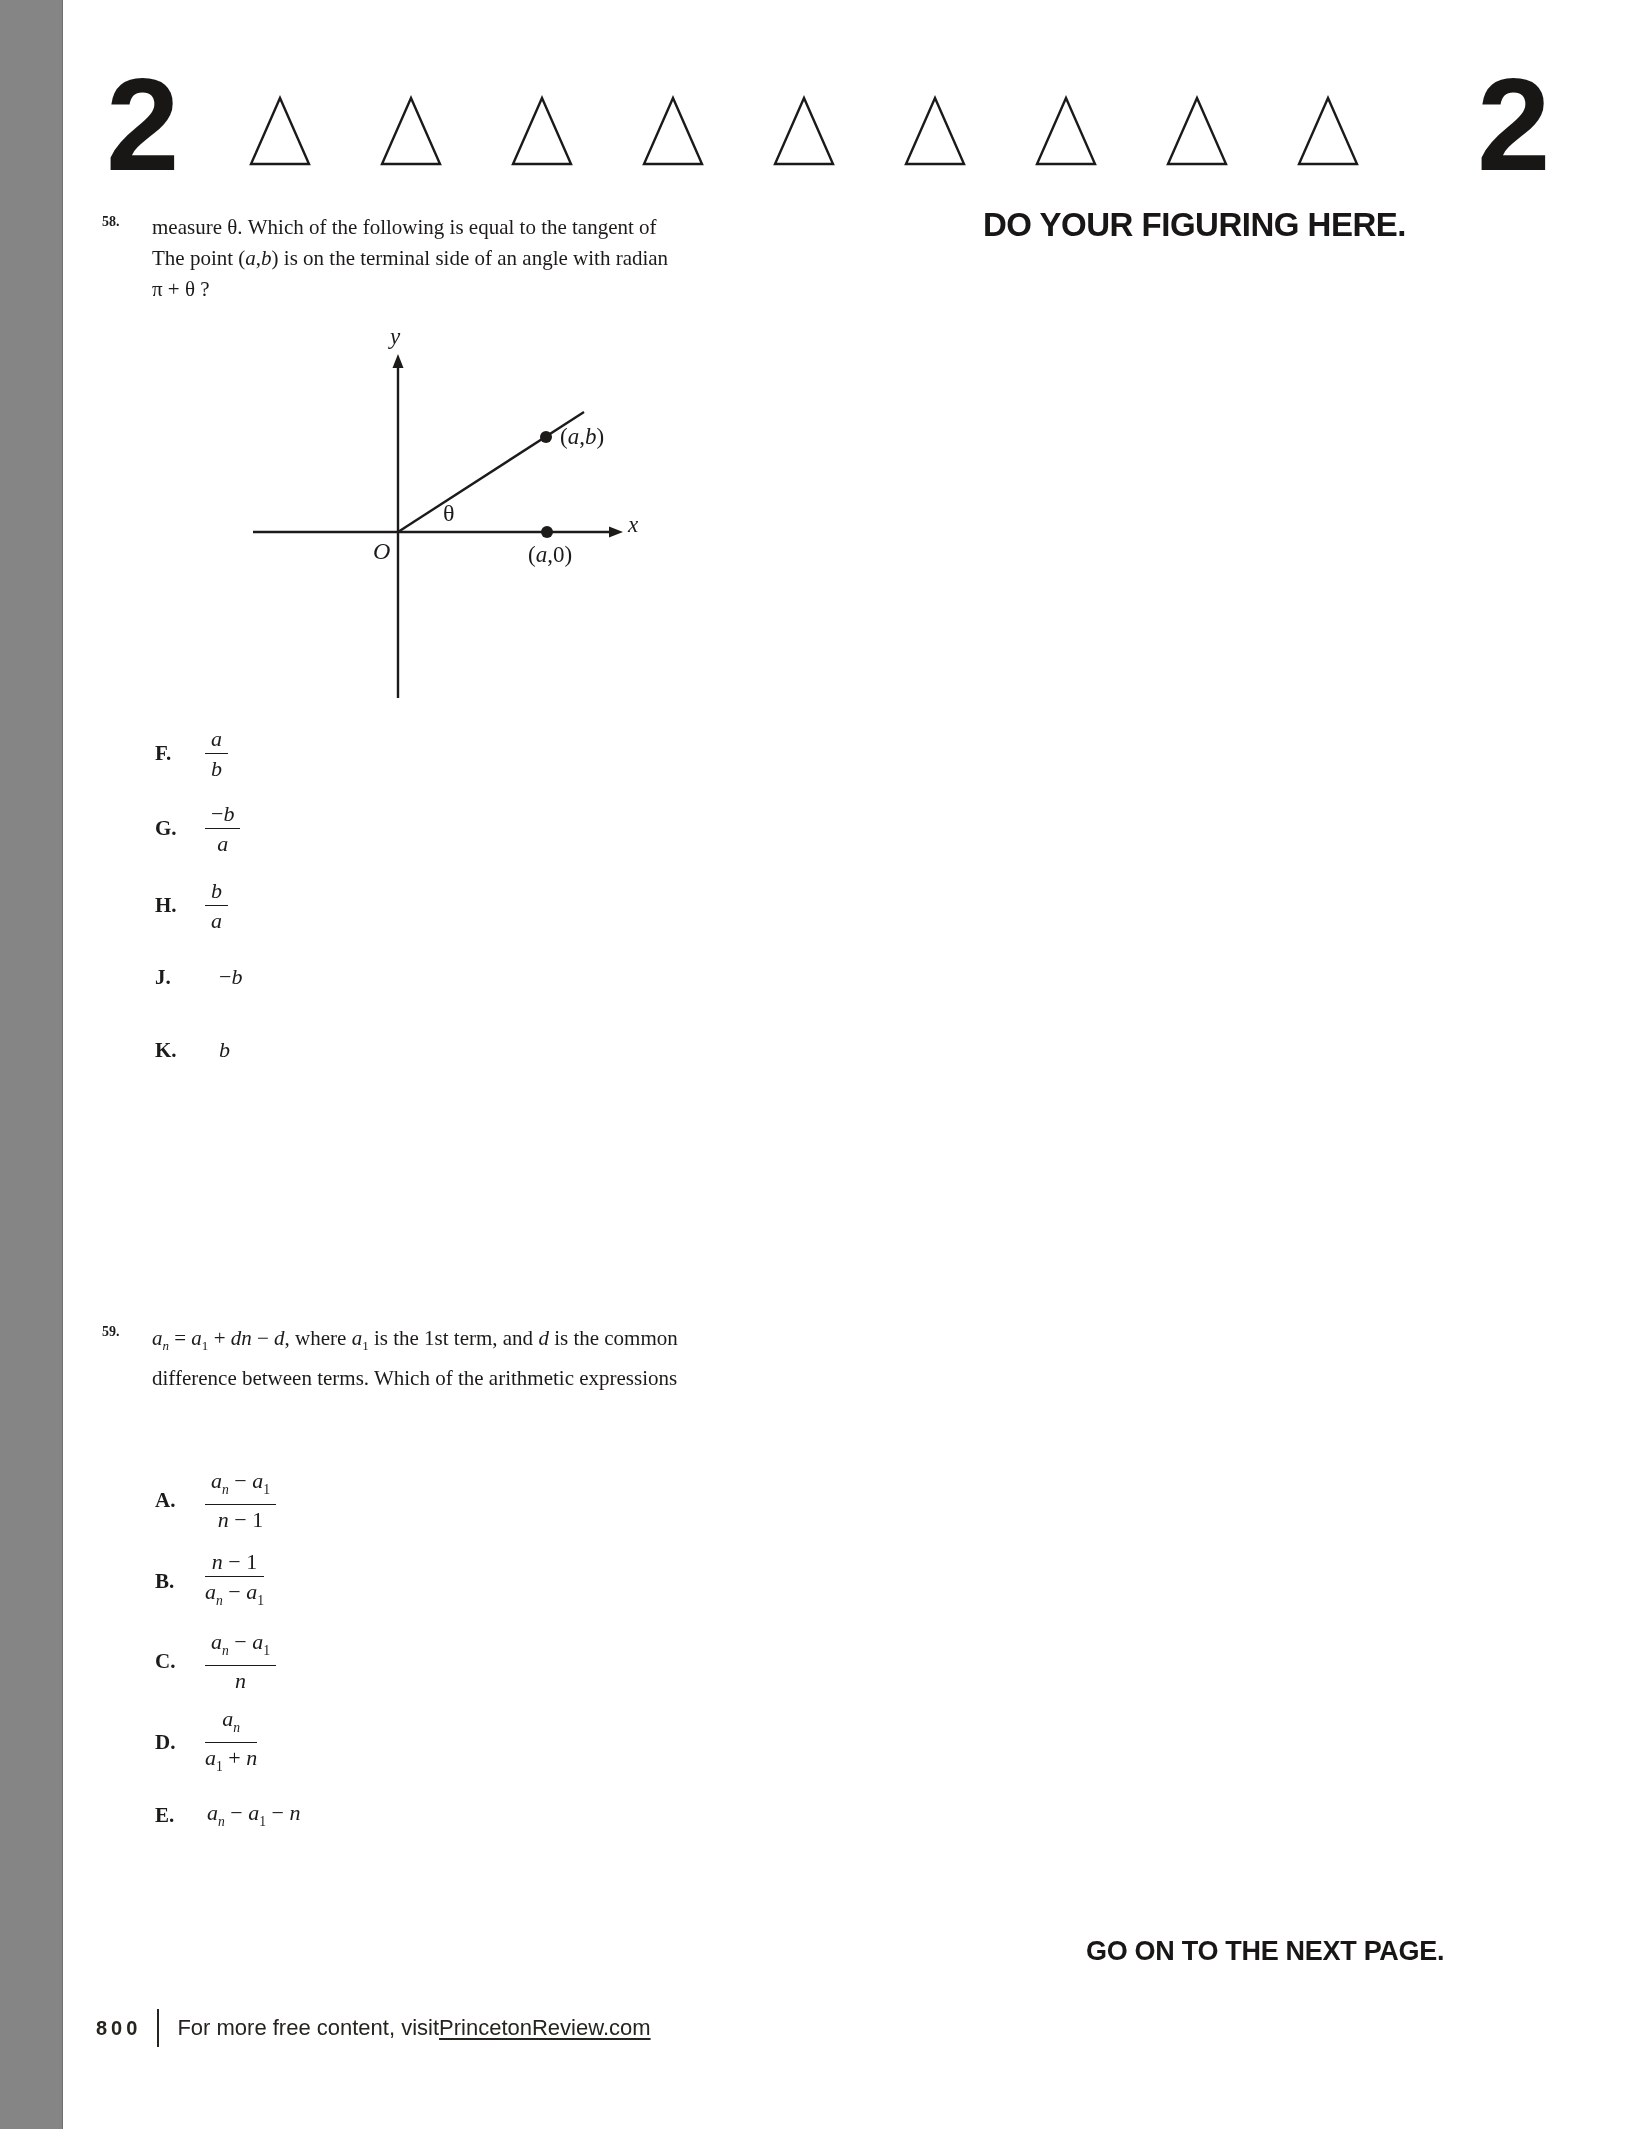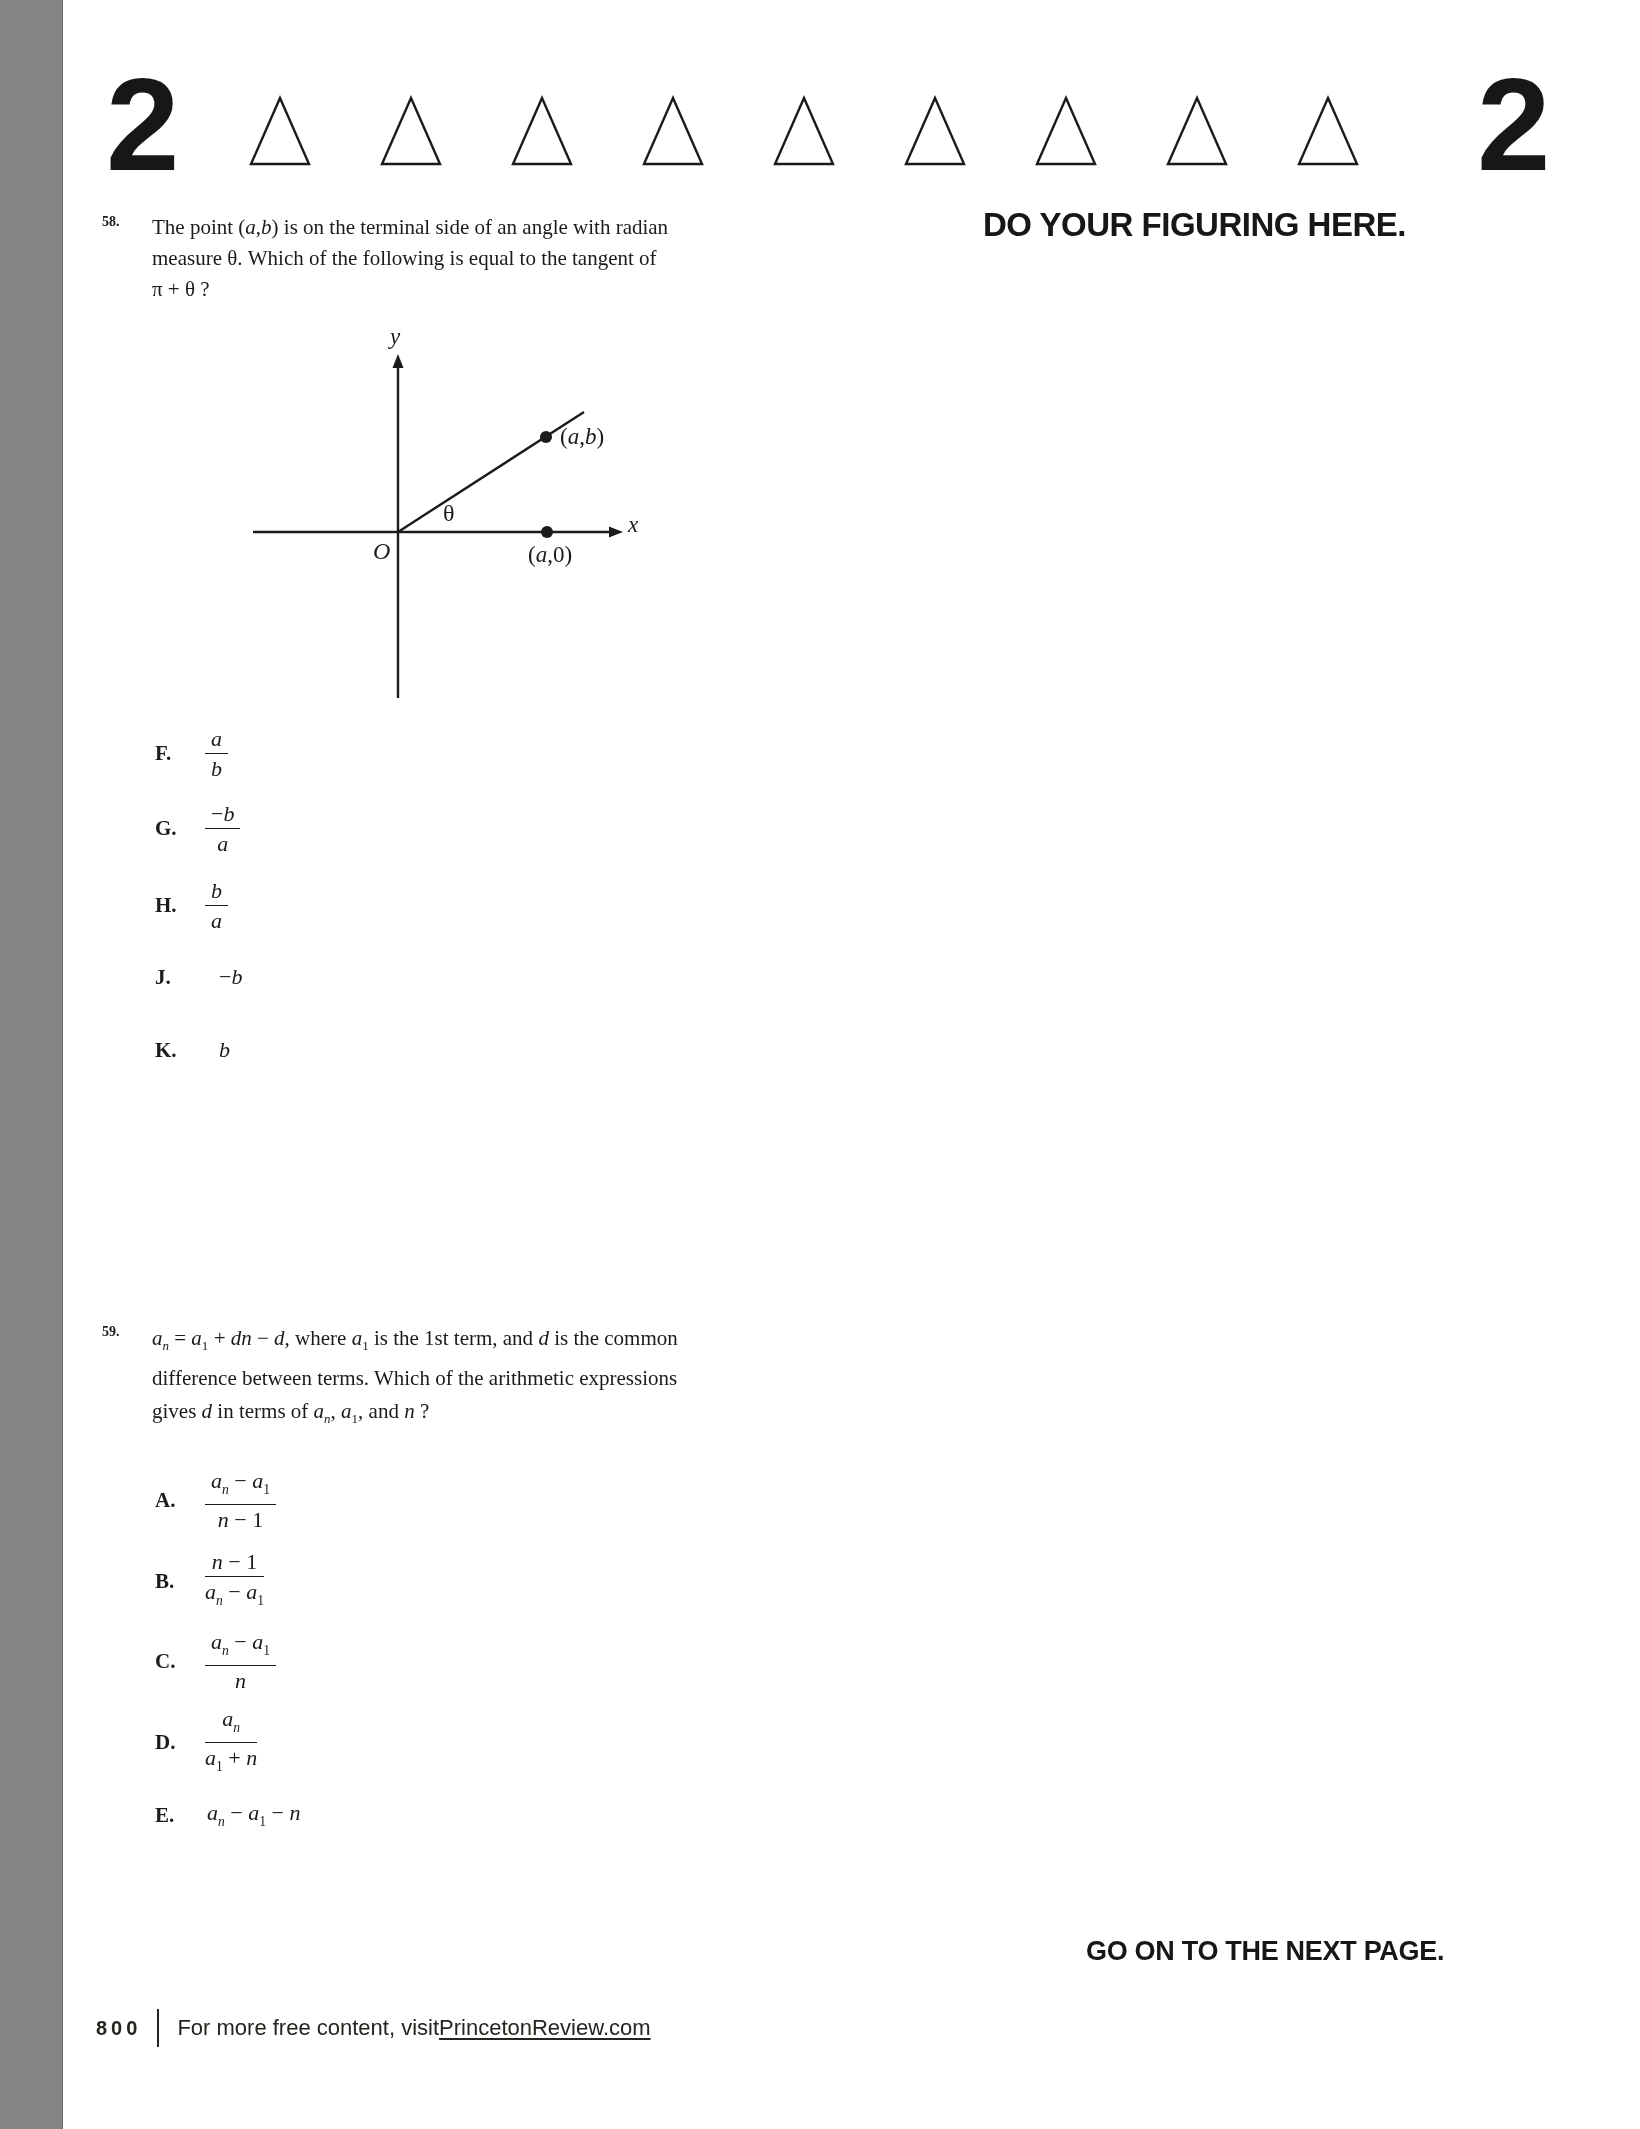--- a/index.html
+++ b/index.html
@@ -87,22 +87,22 @@
     <svg class="tri" viewBox="0 0 64 72">
         <polygon points="32,3 61,69 3,69"></polygon>
       </svg>
   </div>
   <div class="big-num" style="left:1477px;">2</div>
 
   <div class="figuring">DO YOUR FIGURING HERE.</div>
 
   <div class="q-number" style="left:102px;top:214px;">58.</div>
   <div class="q-text" style="left:152px;top:212px;">
+    <div class="q-line"><span>measure θ. Which of the following is equal to the tangent of</span></div>
     <div class="q-line"><span>The point (</span><span class="seg-i">a</span><span>,</span><span class="seg-i">b</span><span>) is on the terminal side of an angle with radian</span></div>
-    <div class="q-line"><span>measure θ. Which of the following is equal to the tangent of</span></div>
     <div class="q-line"><span>π + θ ?</span></div>
   </div>
 
   <div class="figure">
     <svg width="500" height="400" viewBox="0 0 500 400">
       <line x1="73" y1="222" x2="430" y2="222" stroke="#1c1b19" stroke-width="2.4"></line>
       <polygon points="443,222 429,216.5 429,227.5" fill="#1c1b19"></polygon>
       <line x1="218" y1="388" x2="218" y2="57" stroke="#1c1b19" stroke-width="2.4"></line>
       <polygon points="218,44 212.5,58 223.5,58" fill="#1c1b19"></polygon>
       <line x1="218" y1="222" x2="404" y2="102" stroke="#1c1b19" stroke-width="2.4"></line>
@@ -144,21 +144,20 @@
   </div>
   <div class="choice" style="top:1017px;">
     <span class="choice-label">K.</span>
     <span class="expr"><span class="seg-i">b</span></span>
   </div>
 
   <div class="q-number" style="left:102px;top:1324px;">59.</div>
   <div class="q-text q59" style="left:152px;top:1322px;">
     <div class="q-line"><span class="seg-i">a</span><span class="seg-subi">n</span><span> = </span><span class="seg-i">a</span><span class="seg-sub">1</span><span> + </span><span class="seg-i">dn</span><span> − </span><span class="seg-i">d</span><span>, where </span><span class="seg-i">a</span><span class="seg-sub">1</span><span> is the 1st term, and </span><span class="seg-i">d</span><span> is the common</span></div>
     <div class="q-line"><span>difference between terms. Which of the arithmetic expressions</span></div>
-    <div class="q-line"><span>gives </span><span class="seg-i">d</span><span> in terms of </span><span class="seg-i">a</span><span class="seg-subi">n</span><span>, </span><span class="seg-i">a</span><span class="seg-sub">1</span><span>, and </span><span class="seg-i">n</span><span> ?</span></div>
   </div>
 
   <div class="choice" style="top:1467px;">
     <span class="choice-label">A.</span>
     <span class="frac">
       <span class="num"><span class="seg-i">a</span><span class="seg-subi">n</span><span> − </span><span class="seg-i">a</span><span class="seg-sub">1</span></span>
       <span class="den"><span class="seg-i">n</span><span> − 1</span></span>
     </span>
   </div>
   <div class="choice" style="top:1548px;">

